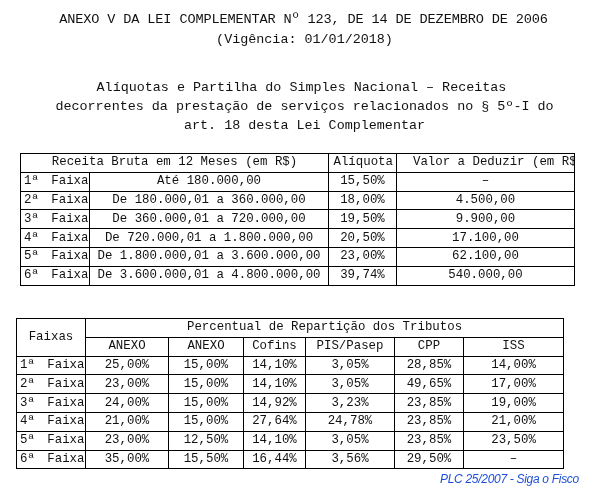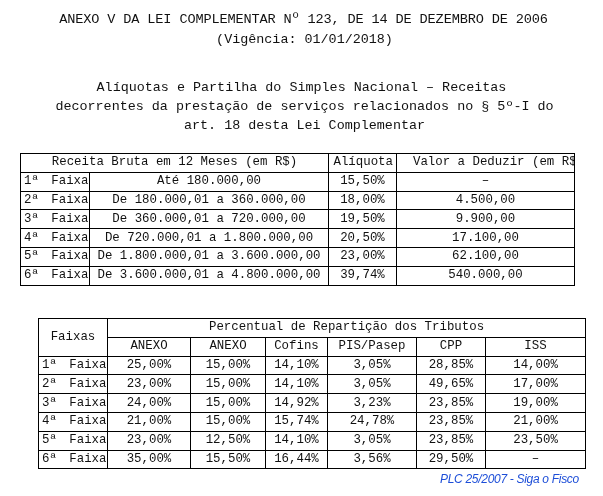--- a/index.html
+++ b/index.html
@@ -7,21 +7,21 @@
   .line { position: absolute; left: 0; width: 603px; text-align: center; white-space: pre; font-size: 13.4px; line-height: 18px; }
   .title { top: 11px; left: 2px; font-size: 13.6px; letter-spacing: -0.15px; }
   .vig { top: 31px; left: 3px; }
   .sub1 { top: 79px; left: 0; font-family: Liberation Mono, monospace; }
   .sub2 { top: 98px; left: 3px; }
   .sub3 { top: 117px; left: 3px; }
 
   table { position: absolute; border-collapse: collapse; font-family: "Liberation Mono", "DejaVu Sans Mono", monospace; font-size: 12.4px; table-layout: fixed; }
   td, th { border: 1px solid #000; padding: 0 3px; height: 17.8px; line-height: 17px; white-space: nowrap; font-weight: normal; text-align: center; overflow: hidden; }
   #t1 { left: 20px; top: 153px; width: 554px; }
-  #t2 { left: 38px; top: 318px; width: 547px; }
+  #t2 { left: 16px; top: 318px; width: 547px; }
   .faixa { text-align: center; word-spacing: 5px; font-family: Liberation Mono, monospace; }
   .footer { position: absolute; left: 440px; top: 472px; font-family: "Liberation Sans", "DejaVu Sans", sans-serif; font-style: italic; font-size: 12px; color: #1d4ed8; white-space: nowrap; letter-spacing: -0.3px; }
 </style>
 </head>
 <body>
 
 <div class="line title">ANEXO V DA LEI COMPLEMENTAR Nº 123, DE 14 DE DEZEMBRO DE 2006</div>
 <div class="line vig">(Vigência: 01/01/2018)</div>
 
 <div class="line sub1">Alíquotas e Partilha do Simples Nacional – Receitas</div>
@@ -127,21 +127,21 @@
     <td>15,00%</td>
     <td>14,92%</td>
     <td>3,23%</td>
     <td>23,85%</td>
     <td>19,00%</td>
   </tr>
   <tr>
     <td class="faixa">4ª Faixa</td>
     <td>21,00%</td>
     <td>15,00%</td>
-    <td>15,74%</td>
+    <td>27,64%</td>
     <td>24,78%</td>
     <td>23,85%</td>
     <td>21,00%</td>
   </tr>
   <tr>
     <td class="faixa">5ª Faixa</td>
     <td>23,00%</td>
     <td>12,50%</td>
     <td>14,10%</td>
     <td>3,05%</td>

